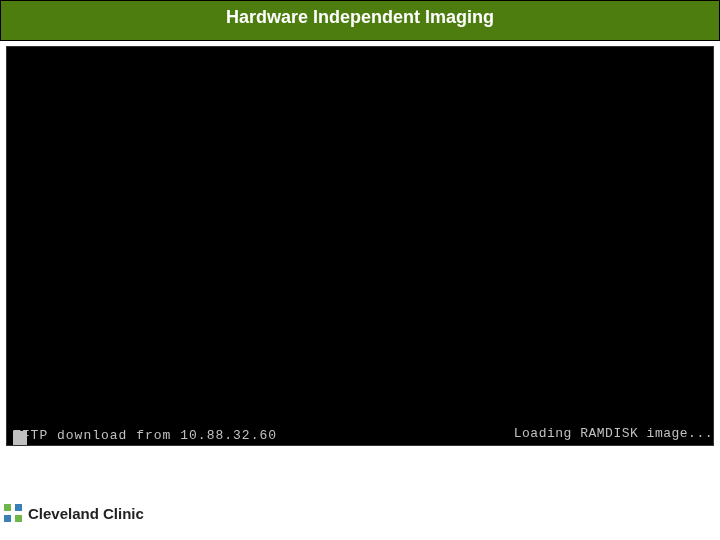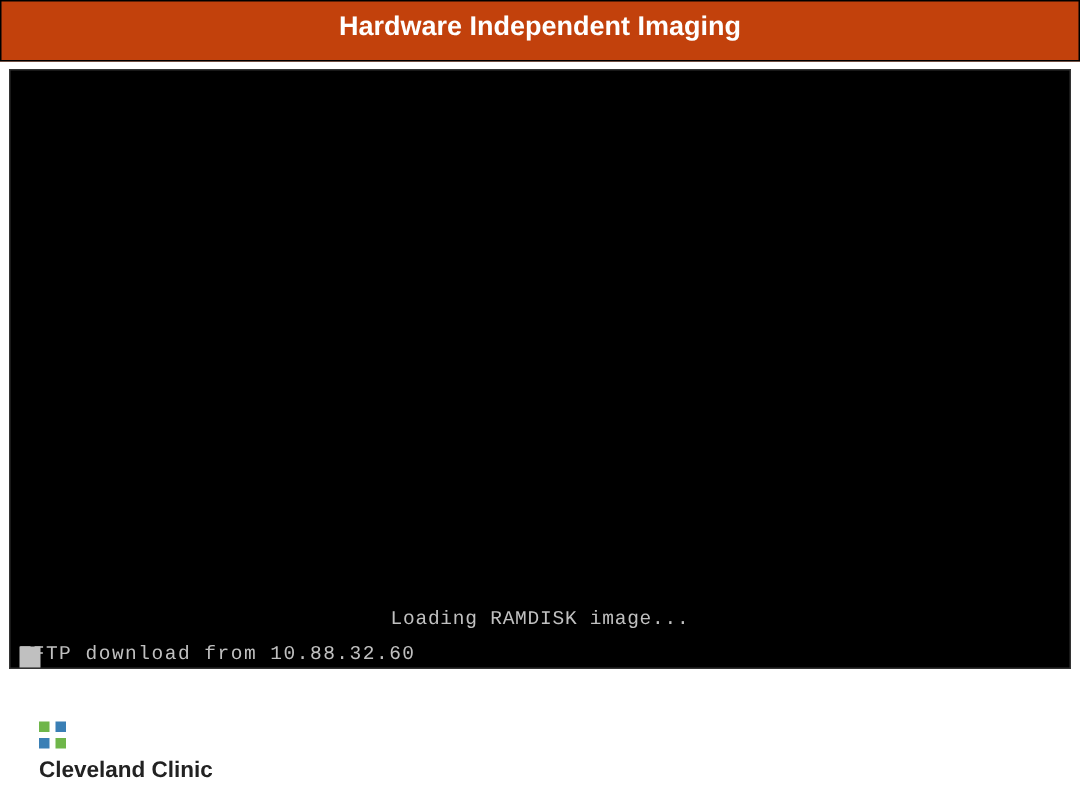--- a/index.html
+++ b/index.html
@@ -5,21 +5,21 @@
     * { margin: 0; padding: 0; box-sizing: border-box; }
     body {
       width: 720px;
       height: 540px;
       background: #ffffff;
       font-family: Arial, sans-serif;
       overflow: hidden;
       position: relative;
     }
     .header {
-      background: #c2410c;
+      background: #4d7c0f;
       color: #ffffff;
       text-align: center;
       padding: 6px 0 10px 0;
       border: 1px solid #000;
     }
     .header-small {
       font-size: 18px;
       font-weight: bold;
       margin-bottom: 2px;
     }
@@ -32,48 +32,47 @@
       color: #c0c0c0;
       font-family: "Courier New", monospace;
       font-size: 13px;
       margin: 5px 6px 0 6px;
       height: 400px;
       position: relative;
       border: 1px solid #333;
     }
     .term-center {
       position: absolute;
-      top: 358px;
+      top: 379px;
       left: 0;
       width: 100%;
-      text-align: center;
+      text-align: right;
       letter-spacing: 0.5px;
     }
     .term-cursor {
       position: absolute;
       top: 384px;
       left: 6px;
       width: 14px;
       height: 14px;
       background: #c0c0c0;
     }
     .term-bottom {
       position: absolute;
       bottom: 2px;
       left: 6px;
       letter-spacing: 1px;
     }
     .footer {
       position: absolute;
       bottom: 18px;
-      left: 26px;
+      left: 4px;
       display: flex;
-      align-items: flex-start;
+      align-items: center;
       gap: 6px;
-      flex-direction: column;
     }
     .logo-icon {
       width: 18px;
       height: 18px;
       position: relative;
     }
     .logo-icon .sq {
       position: absolute;
       width: 7px;
       height: 7px;

